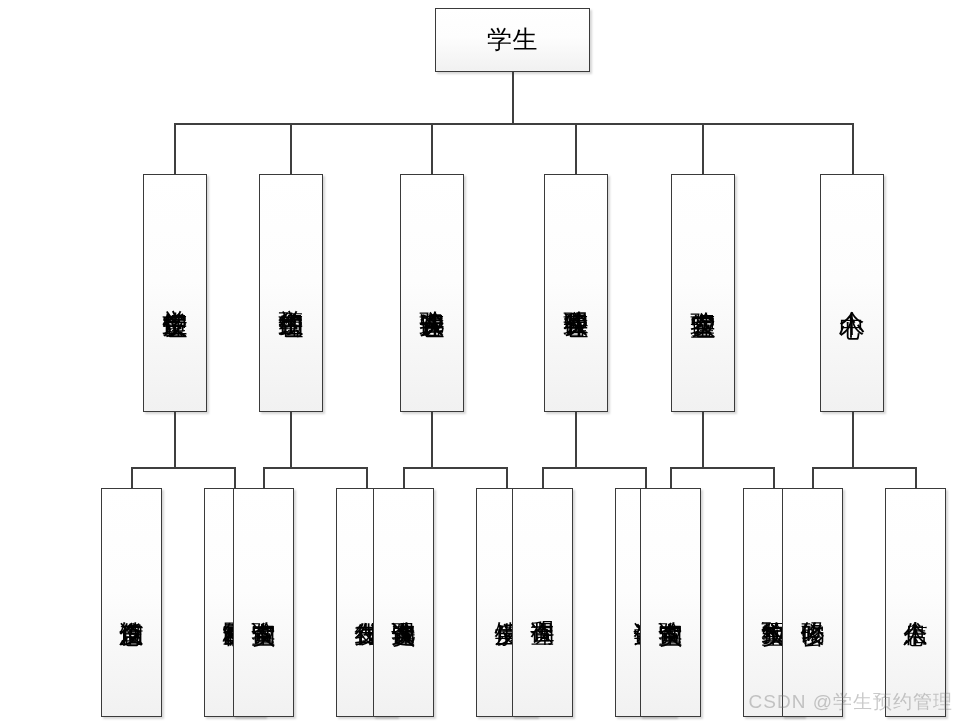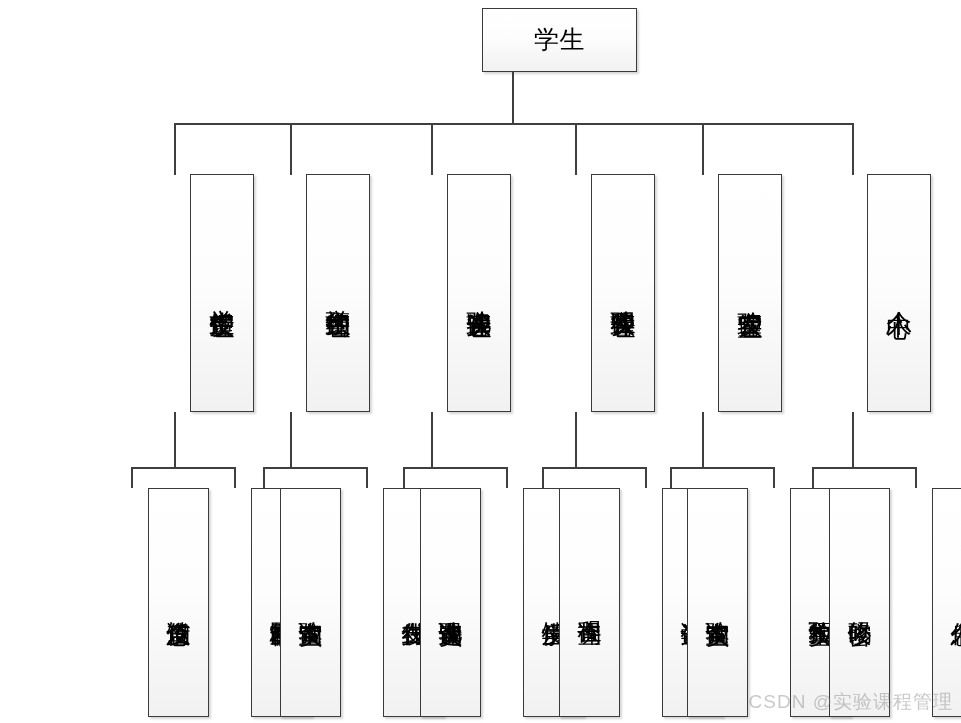--- a/index.html
+++ b/index.html
@@ -22,21 +22,20 @@
   .node {
     position: absolute;
     box-sizing: border-box;
     border: 1px solid #3a3a3a;
     background: linear-gradient(to bottom, #ffffff 0%, #fdfdfd 45%, #f1f1f1 100%);
     box-shadow: 2px 2px 2px rgba(0,0,0,0.16);
     display: flex;
     align-items: center;
     justify-content: center;
     color: #000000;
-    margin-left: 47px;
   }
   .node .label {
     display: block;
     text-align: center;
     line-height: 1.02;
     letter-spacing: 0.5px;
   }
 
   
   .node.root .label {
@@ -183,15 +182,15 @@
     <span class="label">预约实验室</span>
   </div>
 
   <div class="node vert leaf" style="left:782px; top:488px; width:61px; height:229px;">
     <span class="label">修改密码</span>
   </div>
   <div class="node vert leaf" style="left:885px; top:488px; width:61px; height:229px;">
     <span class="label">个人信息</span>
   </div>
 
-  <div id="watermark">CSDN @实验课程管理</div>
+  <div id="watermark">CSDN @学生预约管理</div>
 
 </div>
 
 </body></html>

